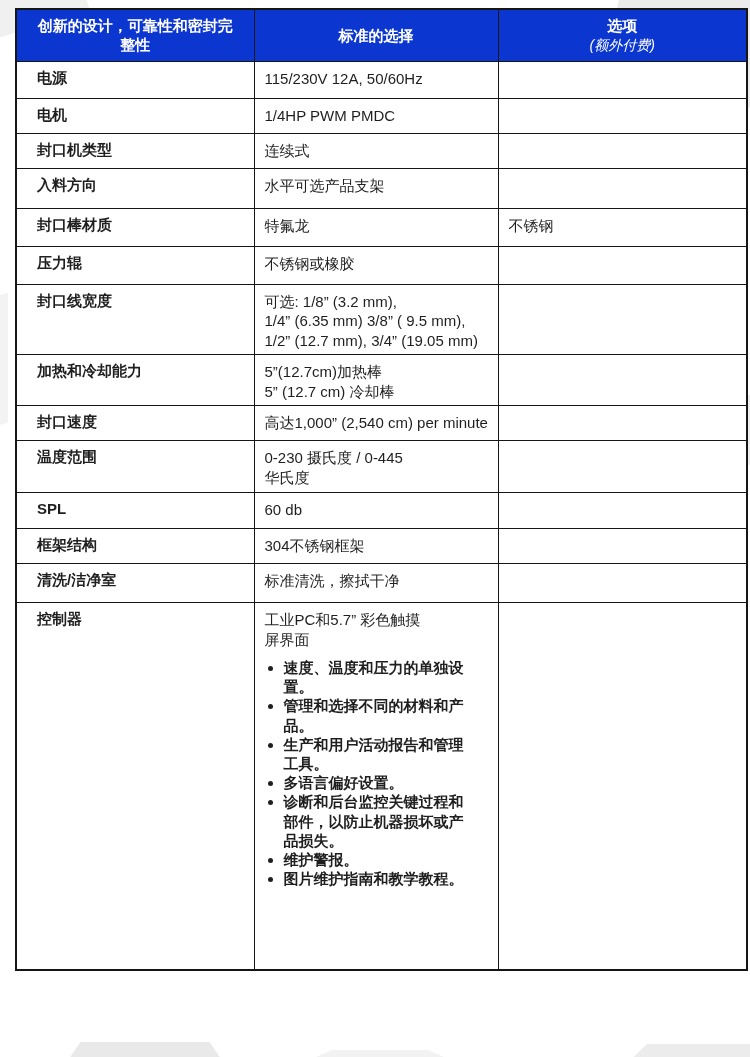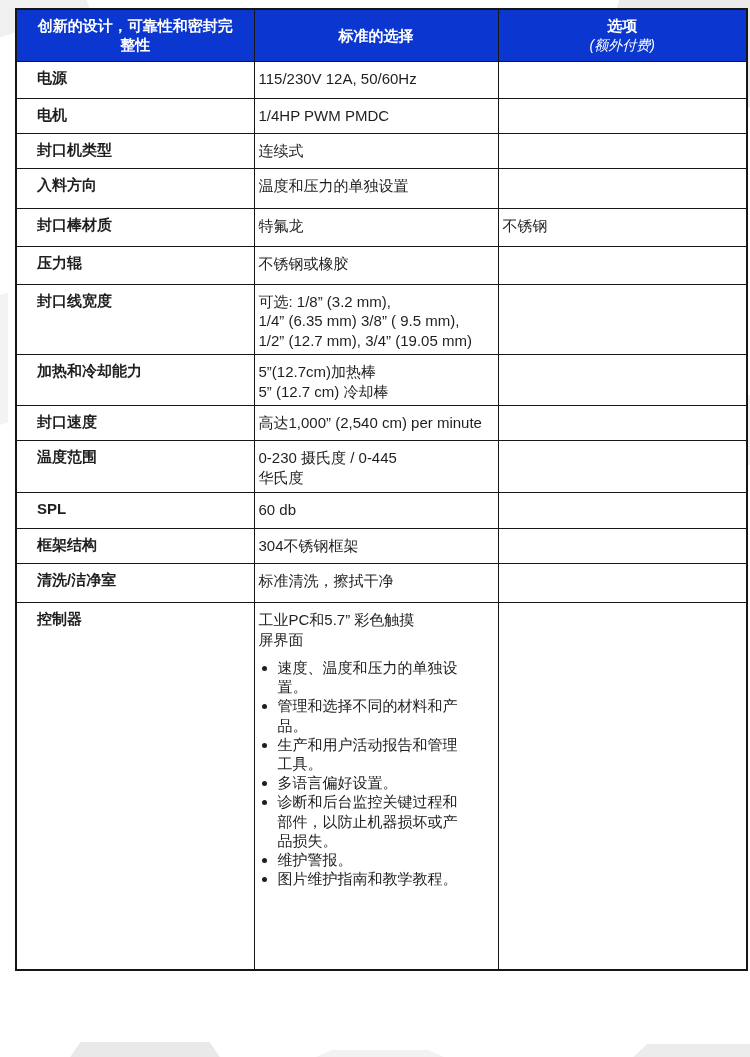--- a/index.html
+++ b/index.html
@@ -38,28 +38,29 @@
   }
   .hdr-wrap { max-width:196px; margin:0 auto; }
   .hdr-sub  { font-style:italic; font-size:14px; font-weight:normal; }
 
   td.feature {
     font-weight:bold; font-size:15px; line-height:1.25;
     padding:7px 6px 4px 20px;
   }
   td.value, td.option {
     font-size:15px; line-height:1.3;
-    padding:7px 8px 4px 4px;
+    padding:7px 8px 4px 10px;
   }
   .line { display:block; }
 
   .ctrl-intro { max-width:185px; }
   ul.bullets {
     margin:9px 0 0 0; padding:0 0 0 19px;
     list-style:disc;
+    font-weight:bold;
   }
   ul.bullets li {
     width:192px; line-height:1.28; margin:0; padding:0;
   }
 </style>
 </head>
 <body>
 
 <div class="bg-shape bg-tl"></div>
 <div class="bg-shape bg-tr"></div>
@@ -100,21 +101,21 @@
       <td class="value">1/4HP PWM PMDC</td>
       <td class="option"></td>
     </tr>
     <tr style="height:35px">
       <td class="feature">封口机类型</td>
       <td class="value">连续式</td>
       <td class="option"></td>
     </tr>
     <tr style="height:40px">
       <td class="feature">入料方向</td>
-      <td class="value">温度和压力的单独设置</td>
+      <td class="value">水平可选产品支架</td>
       <td class="option"></td>
     </tr>
     <tr style="height:38px">
       <td class="feature">封口棒材质</td>
       <td class="value">特氟龙</td>
       <td class="option">不锈钢</td>
     </tr>
     <tr style="height:38px">
       <td class="feature">压力辊</td>
       <td class="value">不锈钢或橡胶</td>

